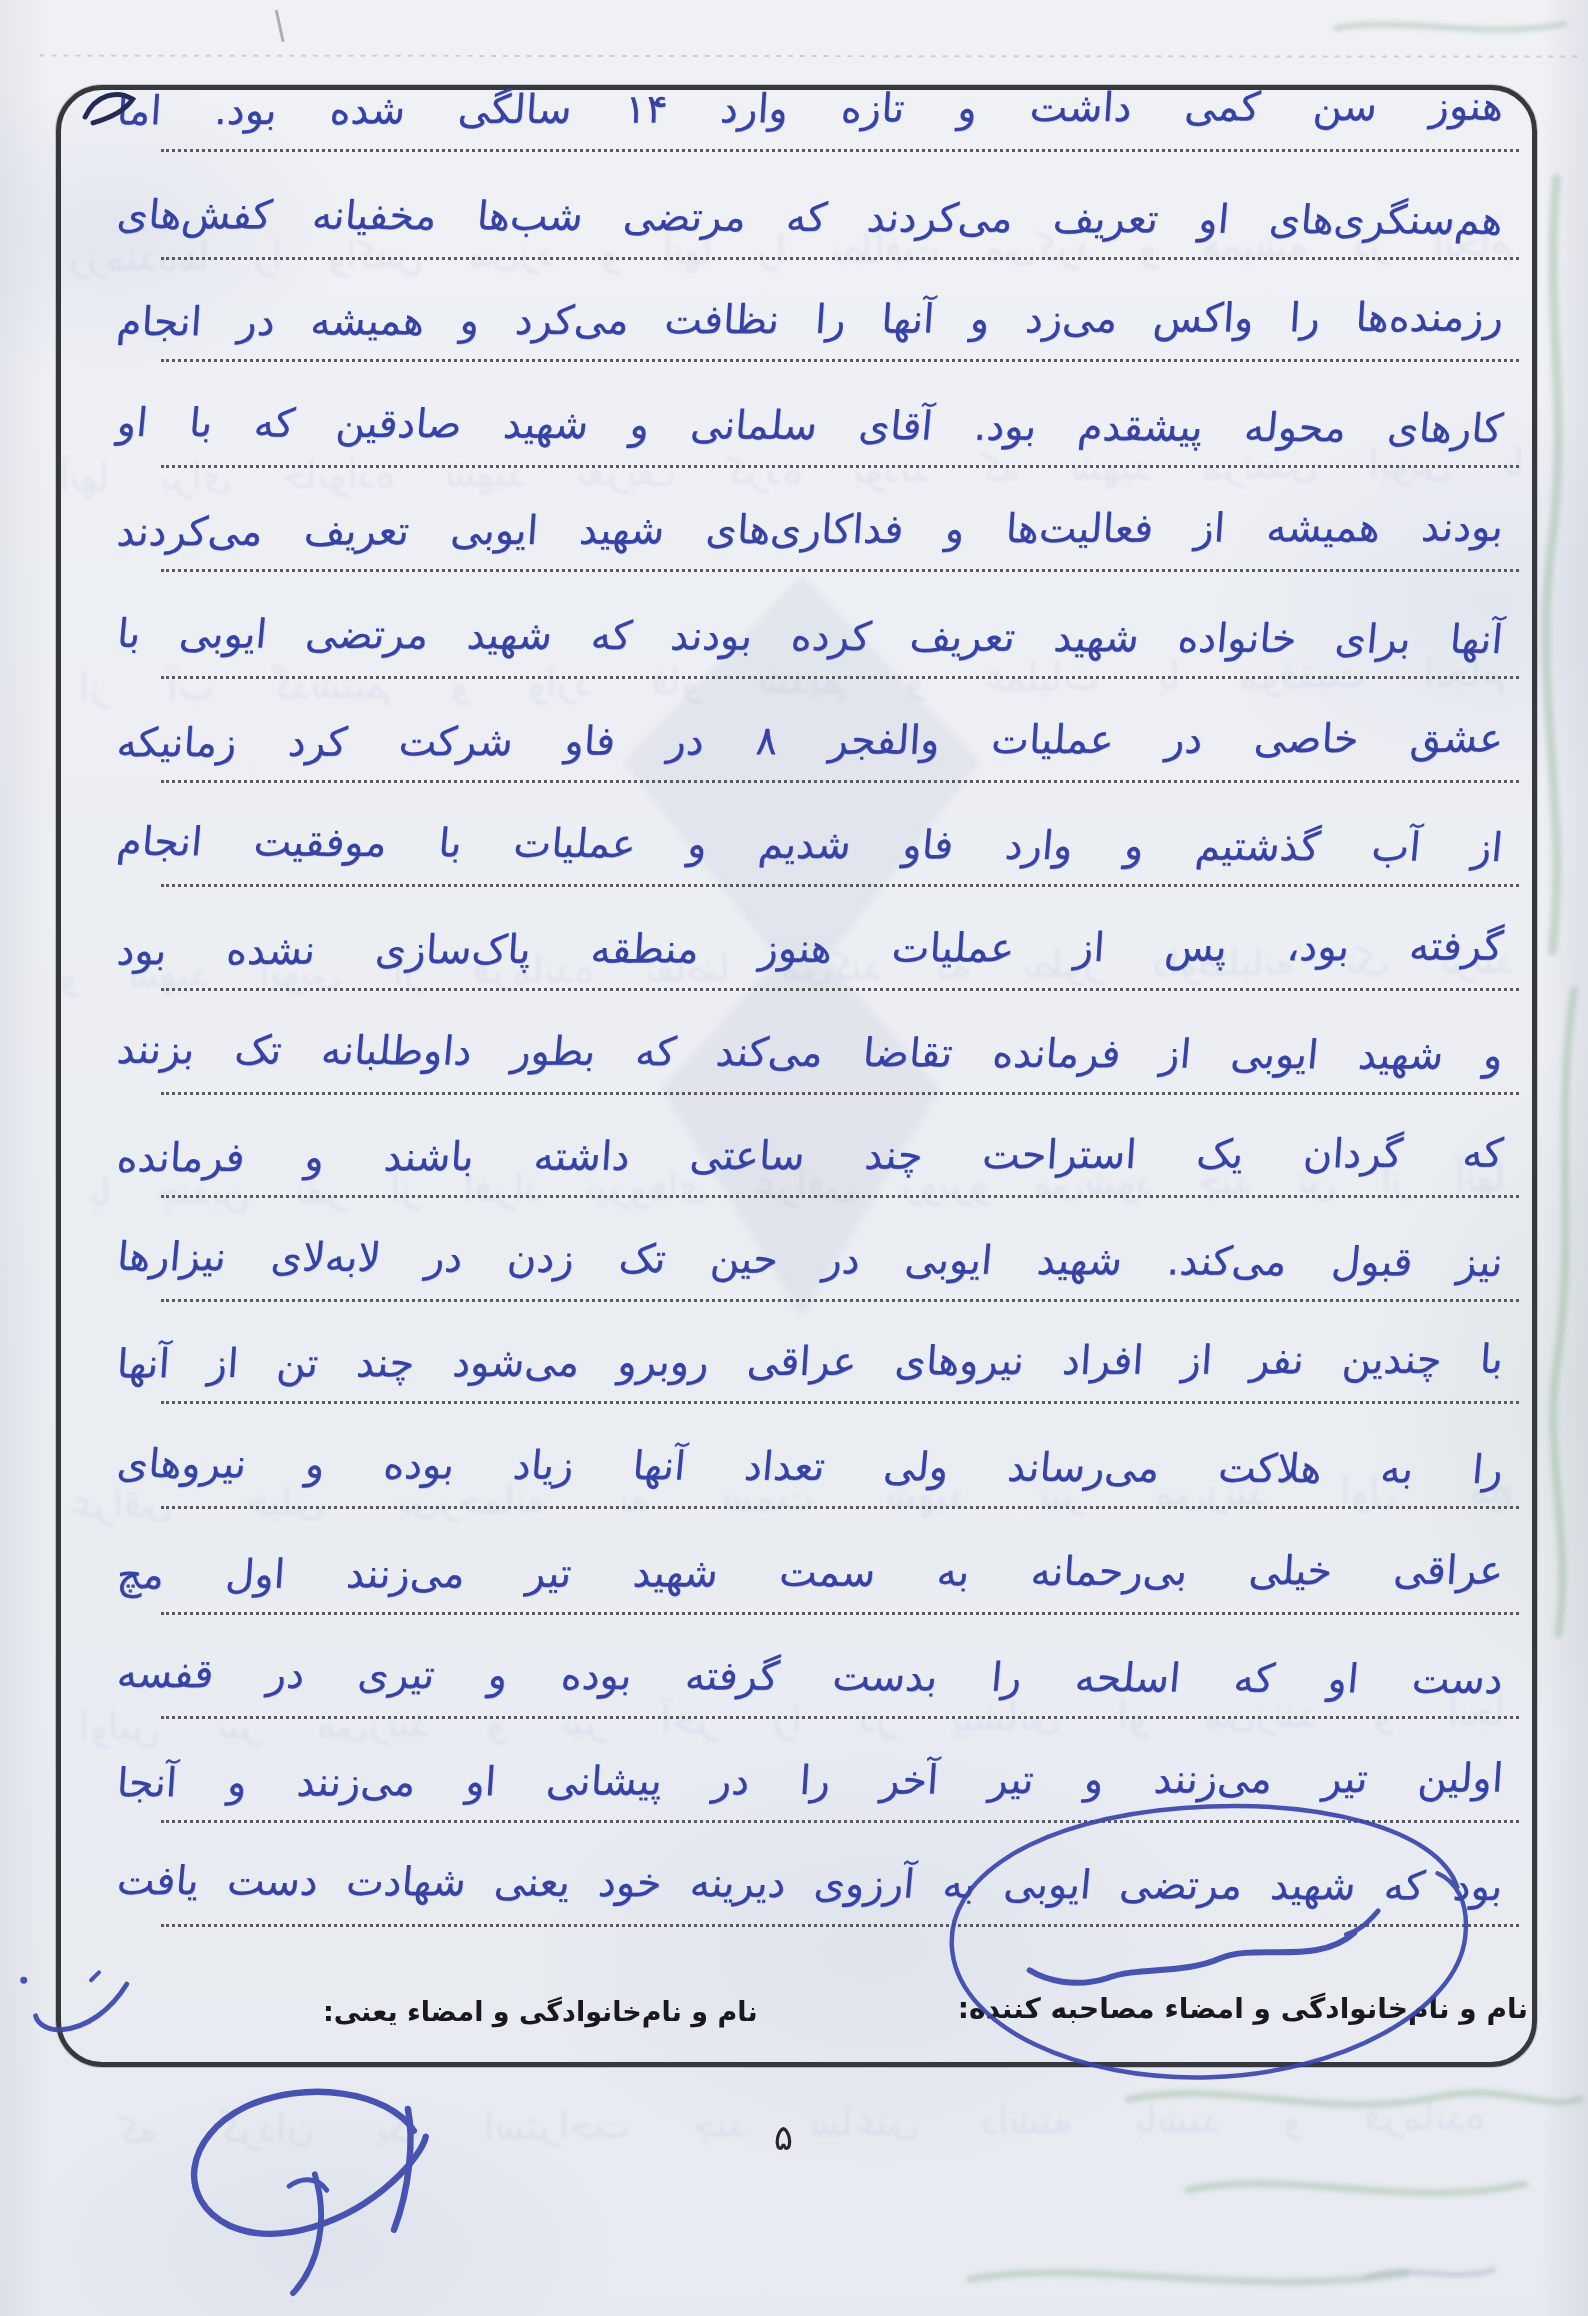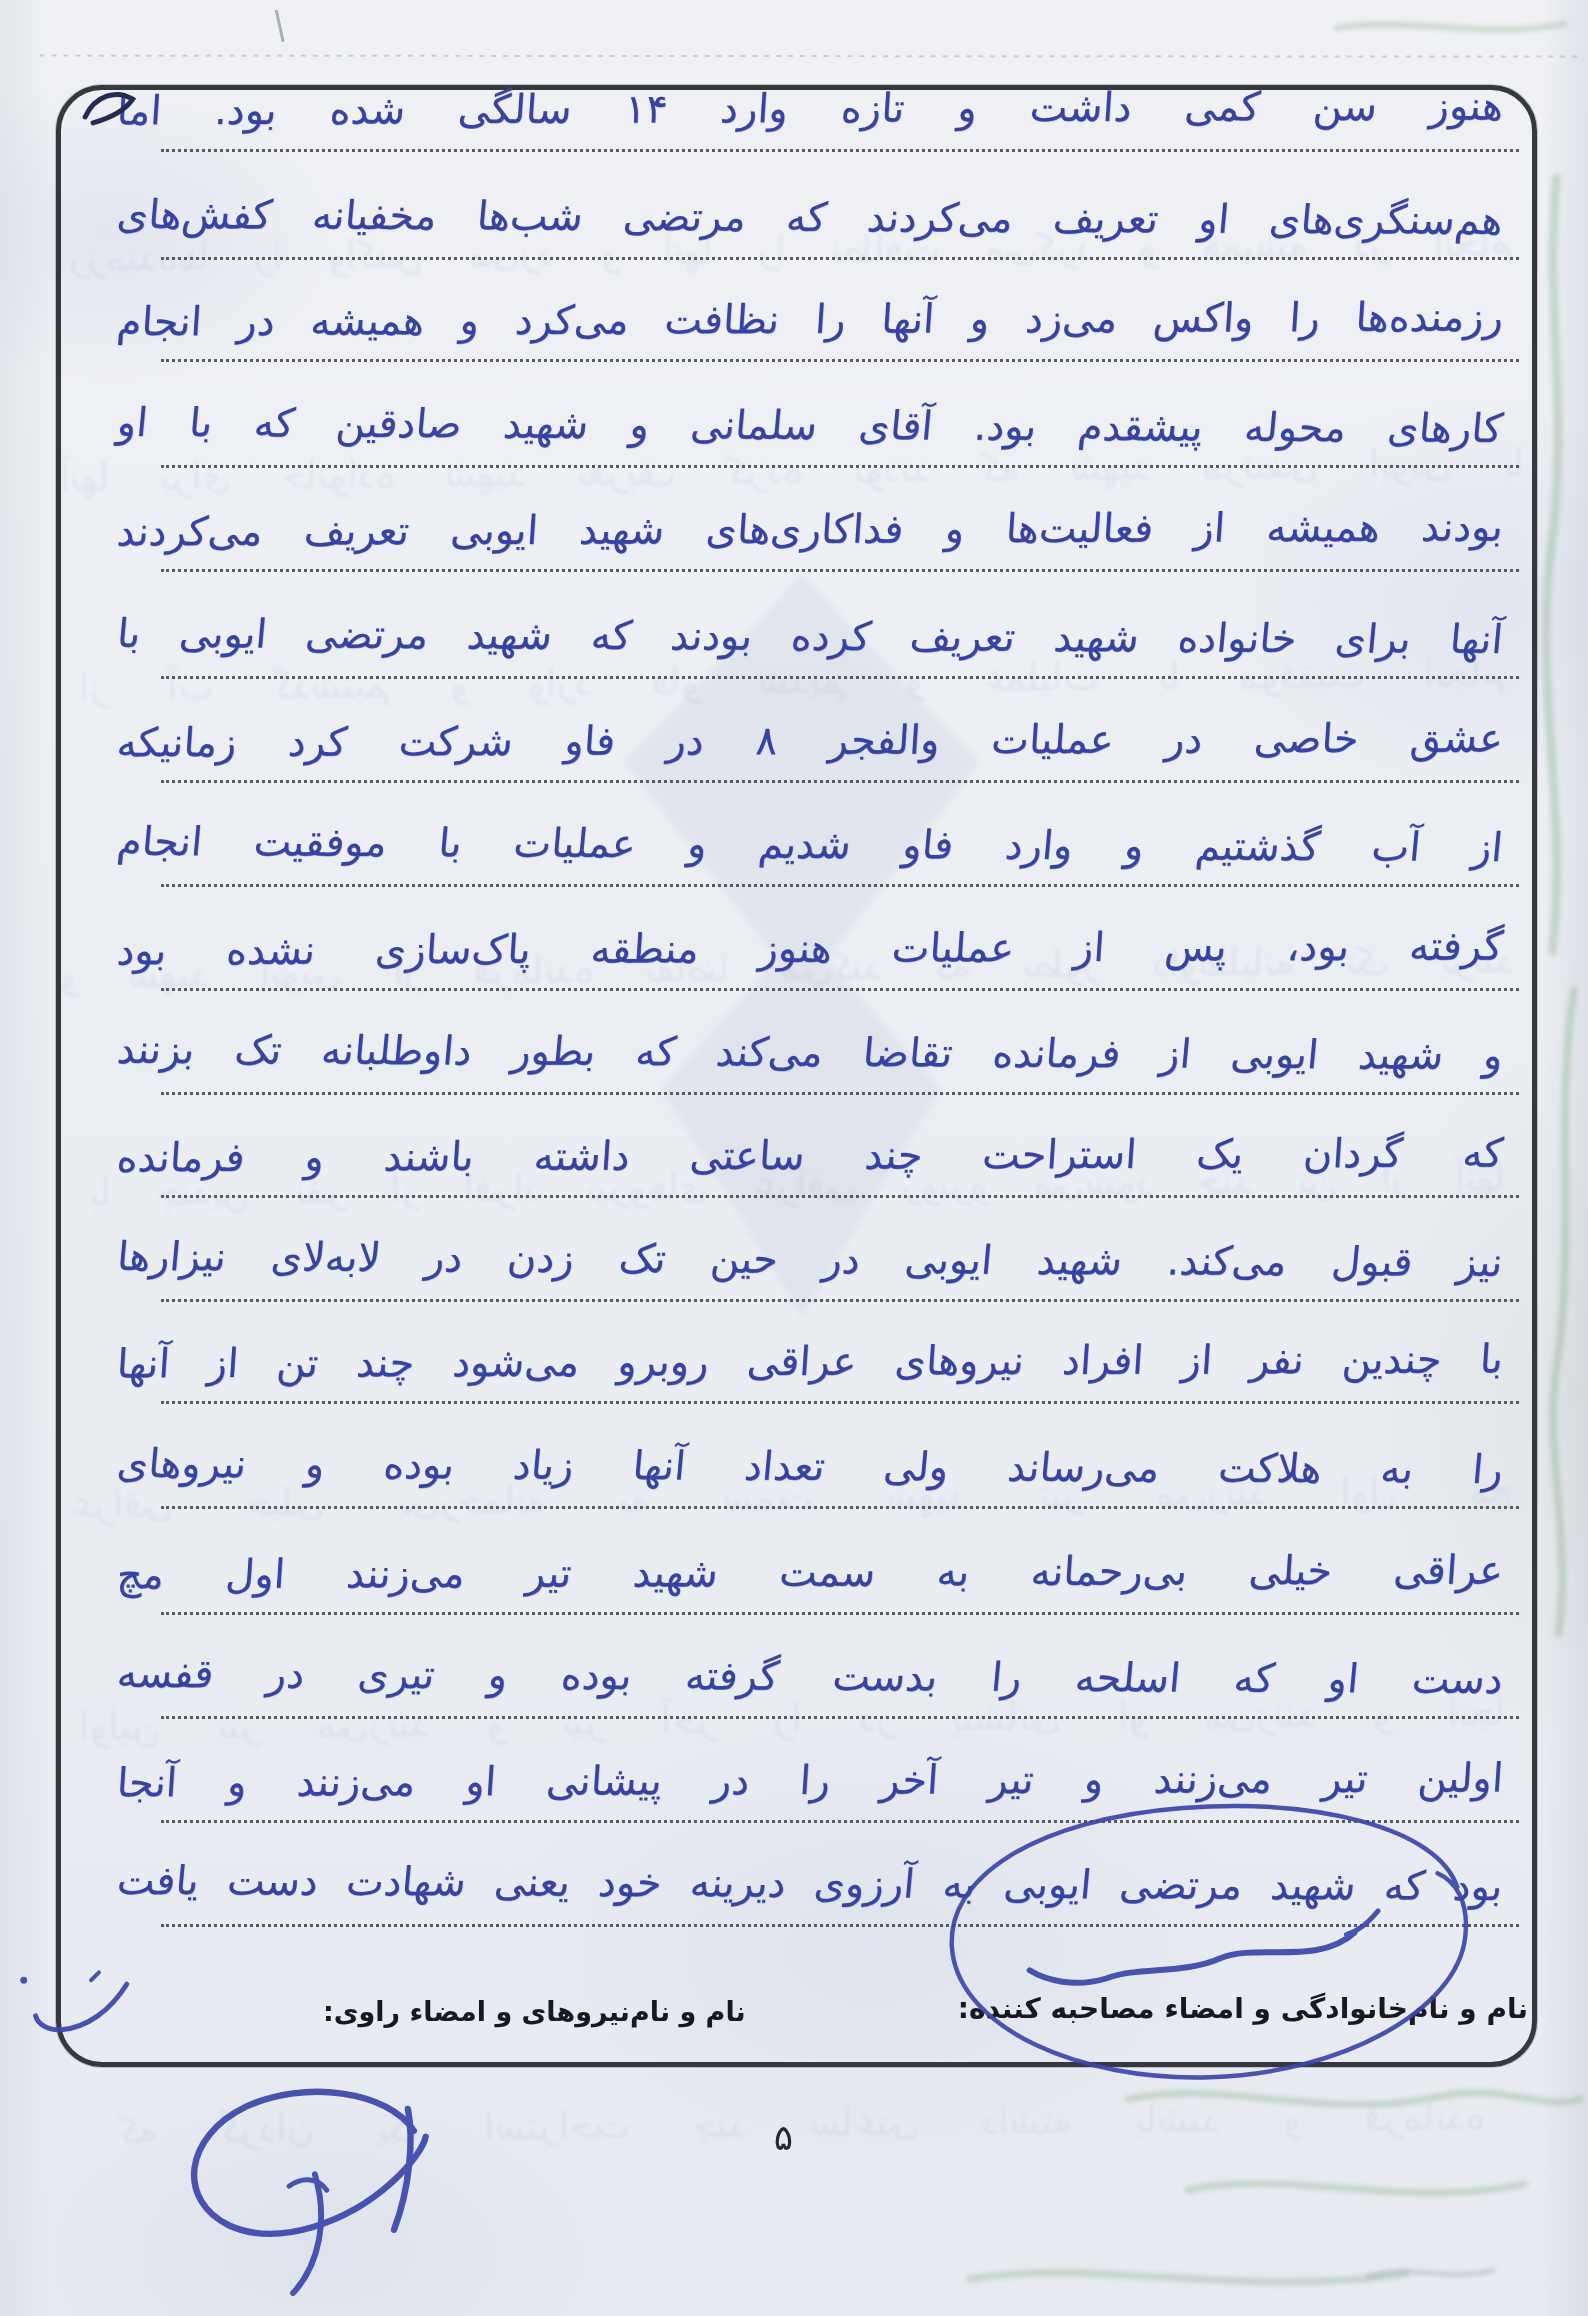--- a/index.html
+++ b/index.html
@@ -134,21 +134,21 @@
     <div class="hw" style="top:1212px">نیز قبول می‌کند. شهید ایوبی در حین تک زدن در لابه‌لای نیزارها</div>
     <div class="hw" style="top:1314px">با چندین نفر از افراد نیروهای عراقی روبرو می‌شود چند تن از آنها</div>
     <div class="hw" style="top:1419px">را به هلاکت می‌رساند ولی تعداد آنها زیاد بوده و نیروهای</div>
     <div class="hw" style="top:1525px">عراقی خیلی بی‌رحمانه به سمت شهید تیر می‌زنند اول مچ</div>
     <div class="hw" style="top:1629px">دست او که اسلحه را بدست گرفته بوده و تیری در قفسه</div>
     <div class="hw" style="top:1733px">اولین تیر می‌زنند و تیر آخر را در پیشانی او می‌زنند و آنجا</div>
     <div class="hw" style="top:1836px">بود که شهید مرتضی ایوبی به آرزوی دیرینه خود یعنی شهادت دست یافت</div>
   </div>
 
   <div class="footer-label interviewer">نام و نام‌خانوادگی و امضاء مصاحبه کننده:</div>
-  <div class="footer-label narrator">نام و نام‌نیروهای و امضاء راوی:</div>
+  <div class="footer-label narrator">نام و نام‌خانوادگی و امضاء یعنی:</div>
 
   <div class="page-number">۵</div>
 
   <svg class="layer" width="1589" height="2317" viewBox="0 0 1605 2340">
     <g stroke="#3b47ac" fill="none" stroke-linecap="round" opacity="0.92">
       <path d="M 1472 1906 C 1452 1846 1330 1816 1195 1826 C 1048 1837 952 1896 962 1972 C 972 2048 1088 2102 1222 2098 C 1356 2094 1472 2030 1480 1956 C 1484 1920 1470 1900 1452 1892" stroke-width="4.5"></path>
       <path d="M 1368 1952 C 1330 1986 1270 1962 1232 1978 C 1196 1994 1150 1986 1118 1998 C 1086 2008 1056 2000 1040 1990" stroke-width="6"></path>
       <path d="M 1392 1930 C 1380 1944 1372 1950 1360 1954" stroke-width="5"></path>
       <path d="M 128 2004 C 112 2030 88 2048 62 2050 C 48 2051 38 2044 36 2036" stroke-width="5"></path>
       <path d="M 100 1992 L 92 2000" stroke-width="4"></path>

